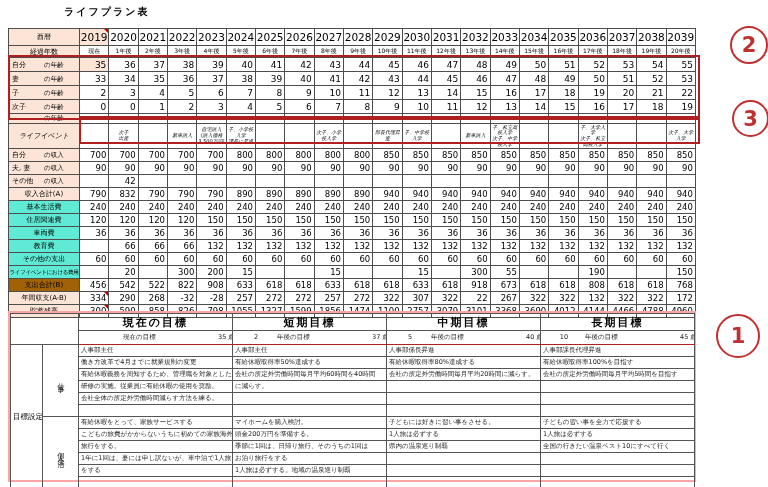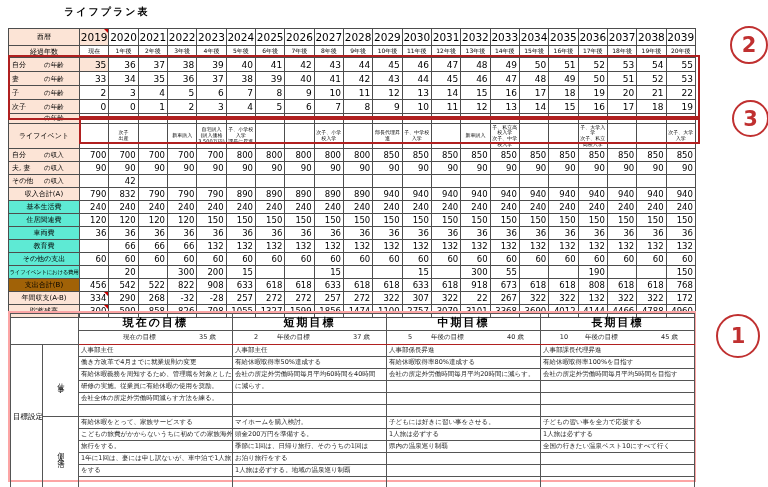--- a/index.html
+++ b/index.html
@@ -7,21 +7,21 @@
         font-family:"DejaVu Sans","Liberation Sans",sans-serif;color:#000;}
   .page-title{position:absolute;left:64px;top:5px;font-size:10px;font-weight:bold;letter-spacing:2px;}
 
   table{border-collapse:collapse;table-layout:fixed;}
   #plan{position:absolute;left:8px;top:28px;width:687px;padding-left:8px;}
   #plan td{border:1px solid #4d4d4d;padding:0;vertical-align:middle;overflow:hidden;white-space:nowrap;}
   tr.r-year td{height:16px;font-size:10.5px;text-align:center;}
   tr.r-elapsed td{height:11px;font-size:6px;text-align:center;}
   tr.r-age td{height:13px;}
   tr.r-blank td{height:9px;}
-  tr.r-event td{height:24px;}
+  tr.r-event td{height:24px;font-style:italic;}
   tr.r-money td{height:12px;}
   #plan .num{font-size:8.5px;text-align:right;padding-right:2px;}
   #plan tr.r-age .num{font-size:9px;}
   #plan .lbl{background:#fce4d6;font-size:7px;text-align:center;}
   #plan .lbl.split{text-align:left;}
   #plan .split .nm{display:inline-block;width:32px;padding-left:3px;}
   #plan .split .sfx{display:inline-block;font-size:6.5px;}
   #plan .tight{font-size:5.5px;letter-spacing:-0.3px;}
   #plan .blue{background:#5eead4;}
   #plan .bluedark{background:#a16207;}
@@ -37,21 +37,21 @@
   #goals-wrap{position:absolute;left:8px;top:311px;width:688px;height:171px;
               border:2px solid #fca5a5;box-sizing:border-box;}
   #goals{width:684px;height:167px;}
   #goals td{border:1px solid #555;padding:0 2px;vertical-align:middle;overflow:hidden;white-space:nowrap;font-size:6.5px;color:#222;}
   tr.r-ghead td{height:16px;}
   #goals .g-title{font-size:11px;font-weight:bold;text-align:center;color:#000;letter-spacing:2px;}
   tr.r-gsub td{height:13px;font-size:7px;}
   tr.r-gtext td{height:11px;}
   #goals .gn{display:inline-block;width:42px;text-align:center;}
   #goals .gl{display:inline-block;min-width:58px;}
-  #goals .ga{display:inline-block;margin-left:18px;}
+  #goals .ga{display:inline-block;margin-left:37px;}
   #goals .goal-label{font-size:7.5px;text-align:center;color:#000;}
   #goals .vlab{writing-mode:vertical-rl;text-orientation:upright;font-size:7px;letter-spacing:3px;text-align:center;color:#000;}
   #goals td.vcell{text-align:center;}
   #goals td.rl{border-left:1.6px solid #b02020;}
   #goals tr.r-gsub td.rsub{border-bottom:1.4px solid #b02020;}
 
   .circle{position:absolute;border:2.5px solid #c03030;border-radius:50%;color:#c03030;
           display:flex;align-items:center;justify-content:center;font-size:21px;font-weight:bold;
           background:transparent;pointer-events:none;}
   #circle2{left:730px;top:26px;width:34px;height:34px;}

